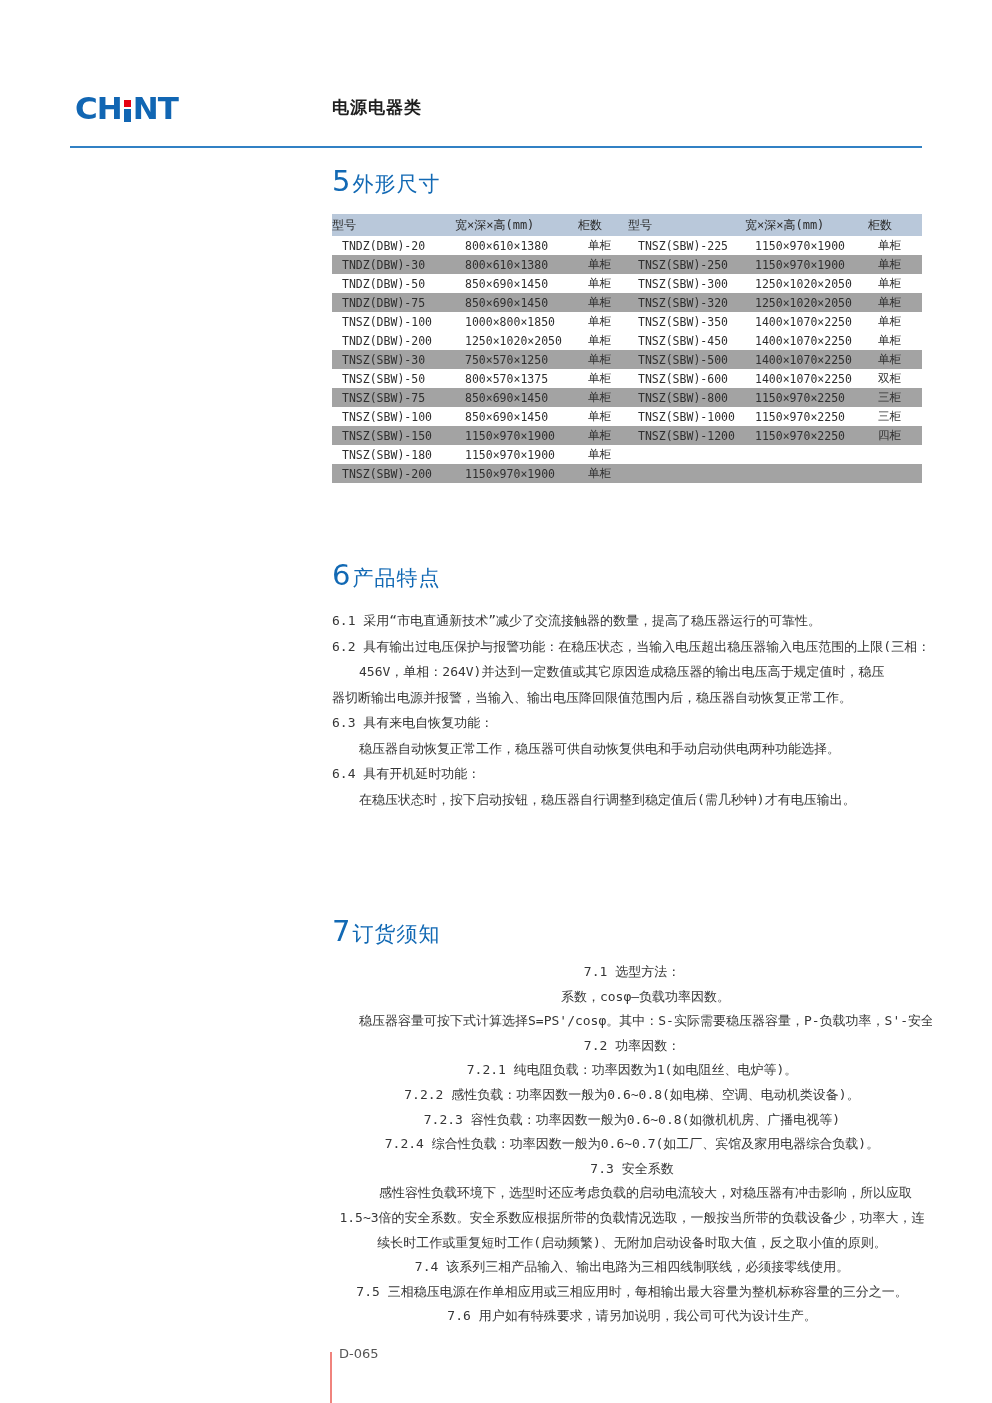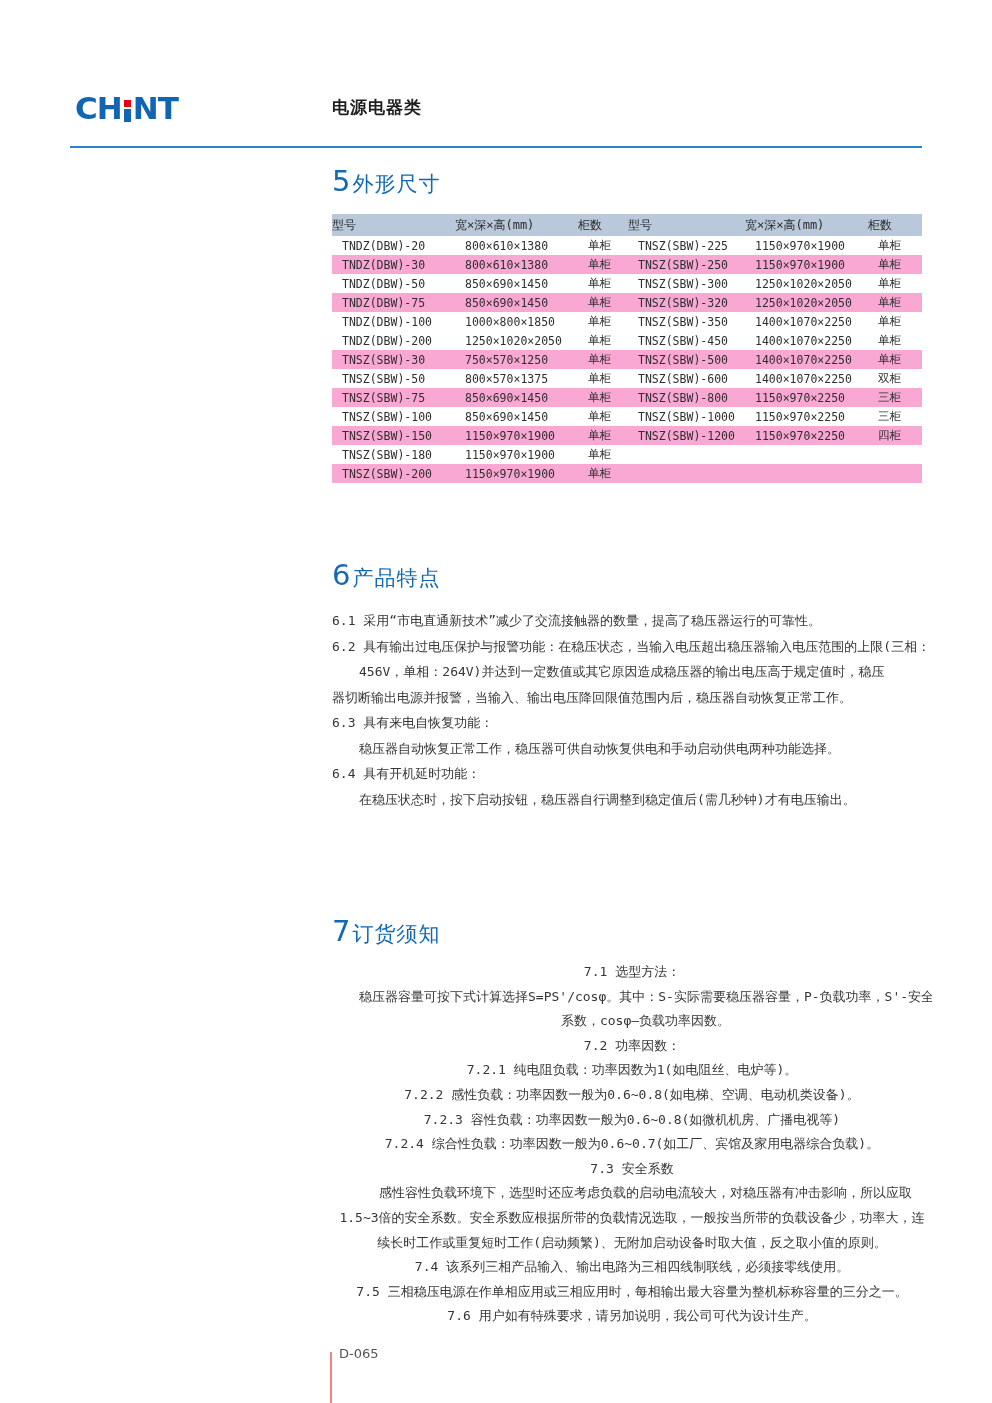--- a/index.html
+++ b/index.html
@@ -52,21 +52,21 @@
     font-size: 11.5px; color: #2f2f2f;
   }
   .dim-table th {
     background: #b9c8da; height: 22px; text-align: left;
     font-weight: normal; font-size: 12px; color: #2b2b2b;
     white-space: nowrap; overflow: hidden;
   }
   .dim-table td {
     height: 19px; padding-left: 10px; white-space: nowrap; overflow: hidden;
   }
-  .dim-table tr.alt td { background: #f9a8d4; }
+  .dim-table tr.alt td { background: #a3a3a3; }
 
   
   .text-body { position: absolute; left: 332px; width: 600px; }
   .text-body .line {
     font-family: "DejaVu Sans Mono", "DejaVu Sans", sans-serif;
     font-size: 13px; color: #363636; white-space: nowrap; overflow: hidden;
   }
   #features-body .line { line-height: 25.5px; }
   #ordering-body .line { line-height: 24.6px; text-align: center; }
   .text-body .ind1 { padding-left: 27px; }
@@ -147,21 +147,21 @@
       </tr>
       <tr class="alt">
         <td>TNDZ(DBW)-75</td>
         <td>850×690×1450</td>
         <td>单柜</td>
         <td>TNSZ(SBW)-320</td>
         <td>1250×1020×2050</td>
         <td>单柜</td>
       </tr>
       <tr>
-        <td>TNDZ(DBW)-100</td>
+        <td>TNSZ(DBW)-100</td>
         <td>1000×800×1850</td>
         <td>单柜</td>
         <td>TNSZ(SBW)-350</td>
         <td>1400×1070×2250</td>
         <td>单柜</td>
       </tr>
       <tr>
         <td>TNDZ(DBW)-200</td>
         <td>1250×1020×2050</td>
         <td>单柜</td>
@@ -242,22 +242,22 @@
     <p class="line">6.4 具有开机延时功能：</p>
     <p class="line ind1">在稳压状态时，按下启动按钮，稳压器自行调整到稳定值后(需几秒钟)才有电压输出。</p>
   </div>
 
 <div class="section-heading" style="top:916px">
   <span class="sec-num">7</span>
   <span class="sec-title">订货须知</span>
 </div>
 <div class="text-body" id="ordering-body" style="top:960px">
     <p class="line">7.1 选型方法：</p>
+    <p class="line ind1">系数，cosφ—负载功率因数。</p>
     <p class="line ind1">稳压器容量可按下式计算选择S=PS'/cosφ。其中：S-实际需要稳压器容量，P-负载功率，S'-安全</p>
-    <p class="line ind1">系数，cosφ—负载功率因数。</p>
     <p class="line">7.2 功率因数：</p>
     <p class="line">7.2.1 纯电阻负载：功率因数为1(如电阻丝、电炉等)。</p>
     <p class="line">7.2.2 感性负载：功率因数一般为0.6~0.8(如电梯、空调、电动机类设备)。</p>
     <p class="line">7.2.3 容性负载：功率因数一般为0.6~0.8(如微机机房、广播电视等)</p>
     <p class="line">7.2.4 综合性负载：功率因数一般为0.6~0.7(如工厂、宾馆及家用电器综合负载)。</p>
     <p class="line">7.3 安全系数</p>
     <p class="line ind1">感性容性负载环境下，选型时还应考虑负载的启动电流较大，对稳压器有冲击影响，所以应取</p>
     <p class="line">1.5~3倍的安全系数。安全系数应根据所带的负载情况选取，一般按当所带的负载设备少，功率大，连</p>
     <p class="line">续长时工作或重复短时工作(启动频繁)、无附加启动设备时取大值，反之取小值的原则。</p>
     <p class="line">7.4 该系列三相产品输入、输出电路为三相四线制联线，必须接零线使用。</p>

